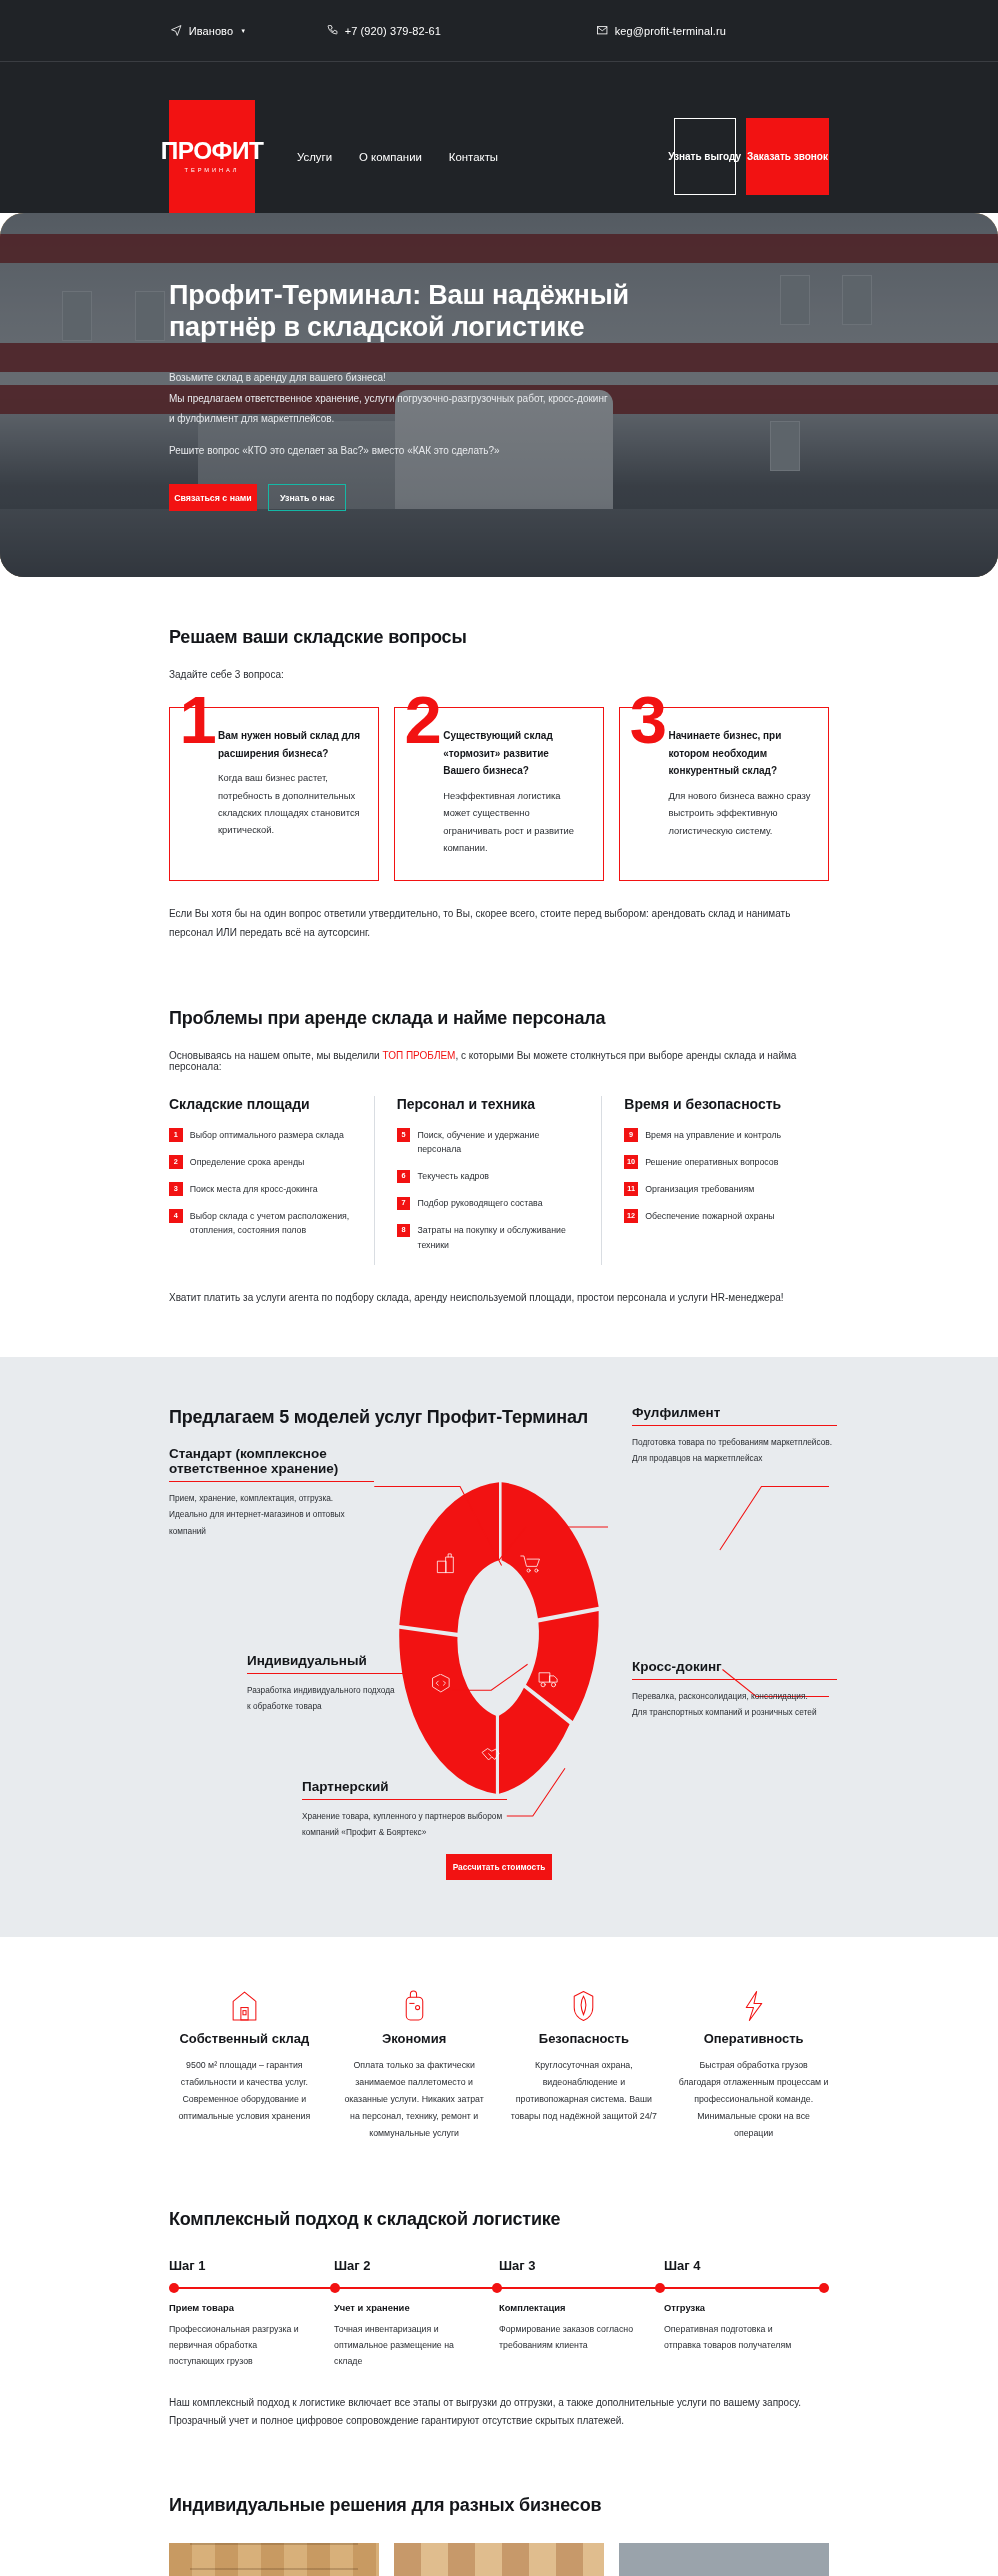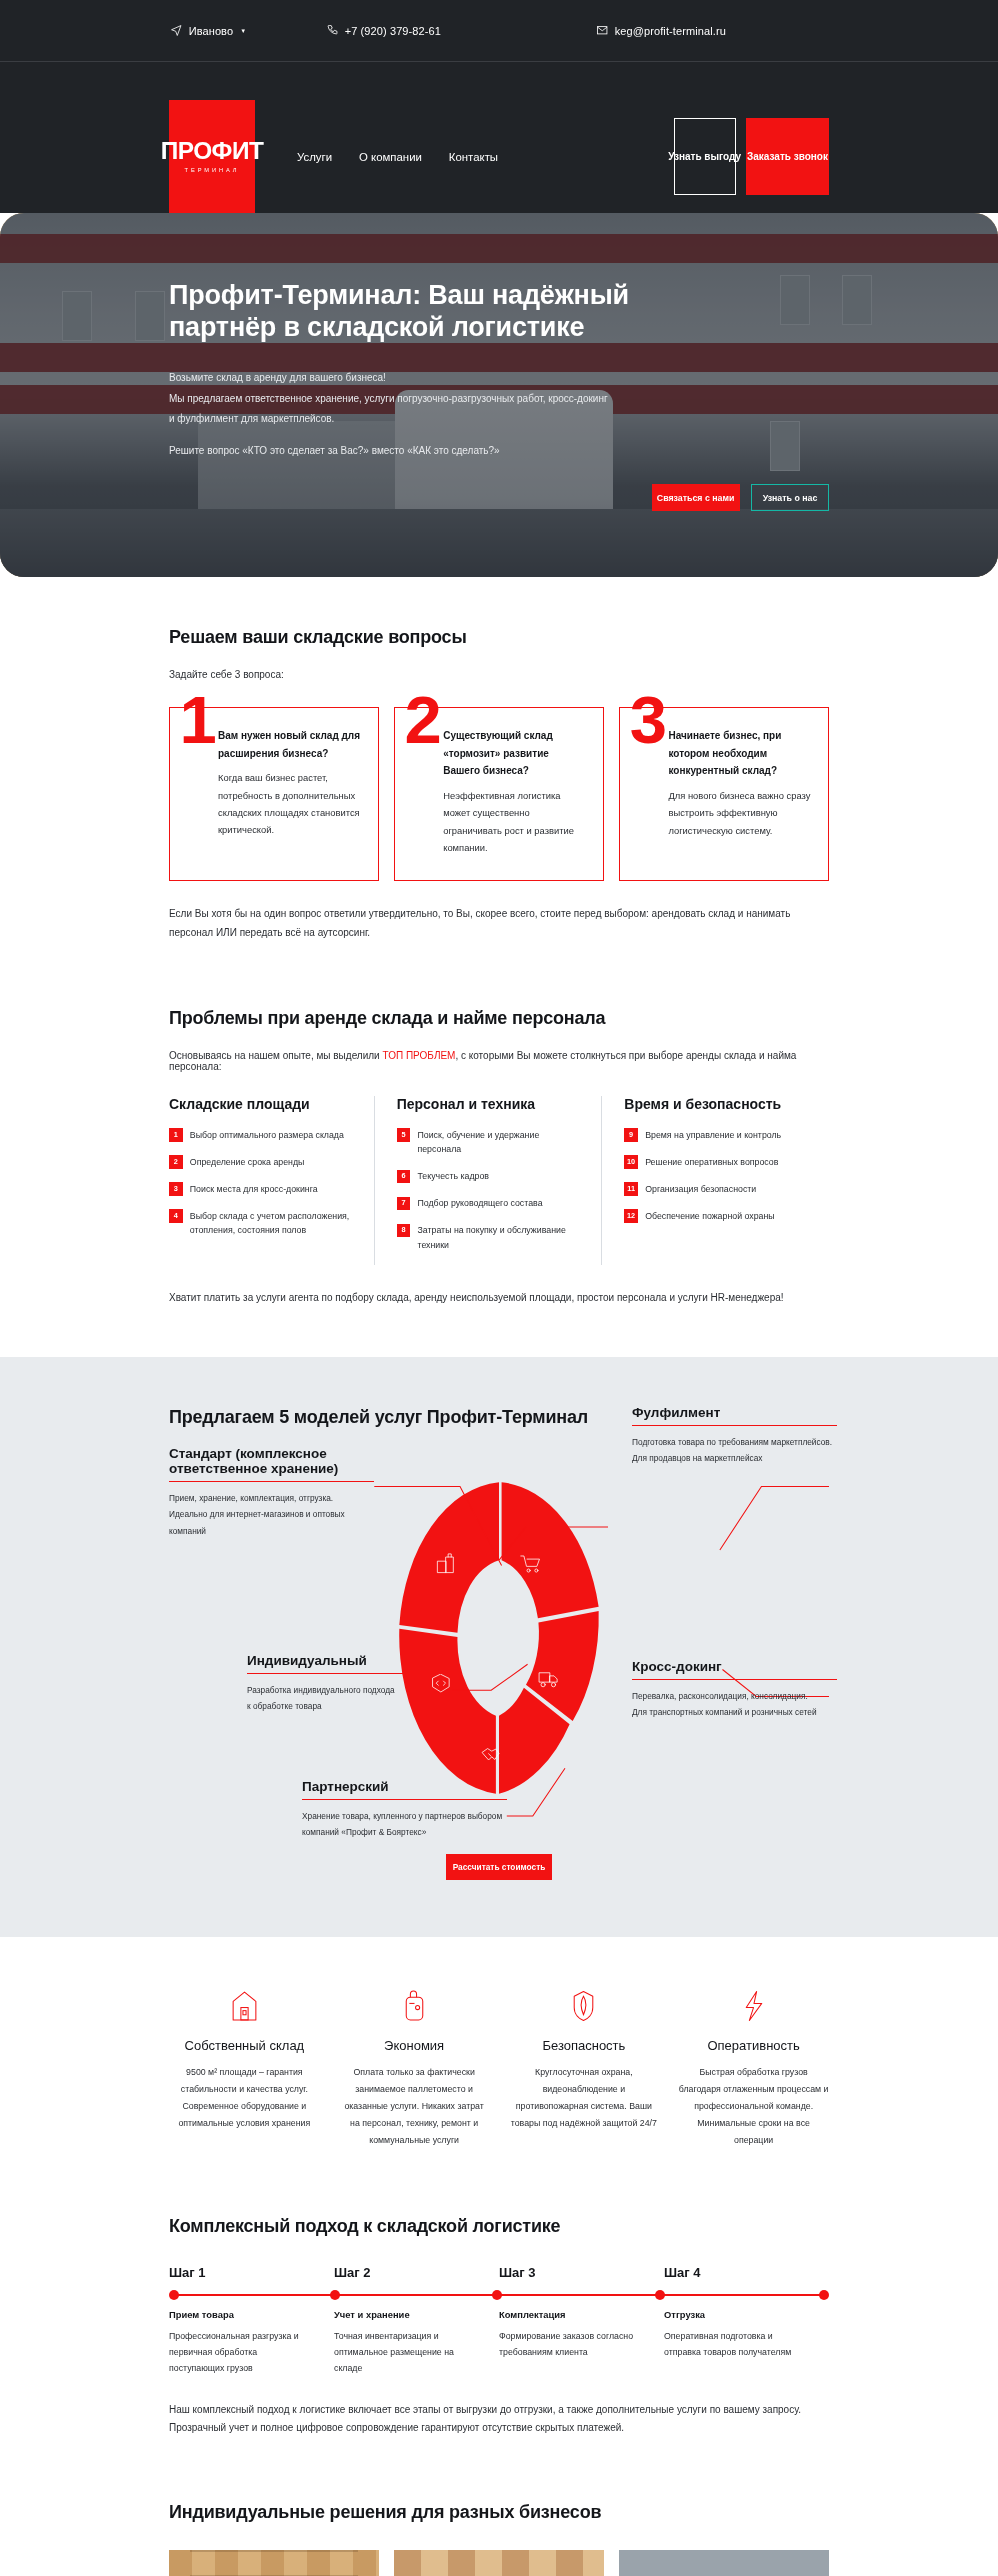--- a/index.html
+++ b/index.html
@@ -60,21 +60,21 @@
     border-radius:13.5px 13.5px 3.1px 3.1px;
   }
   .hero-bg .truck:after { content:""; position:absolute; left:21px; right:21px; bottom:-6.2px; height:21px; background:#32363c; border-radius:4.2px; }
   .hero-bg .trailer { position:absolute; left:198px; bottom:0; width:208px; height:156px; background:linear-gradient(180deg,#b9bfc6,#7e848c); }
   .hero-bg .road { position:absolute; left:0; right:0; bottom:0; height:68px; background:linear-gradient(180deg,#6d737c,#4c515a); }
   .hero-overlay { position:absolute; inset:0; background:rgba(28,32,38,.55); }
   .hero-inner { position:relative; height:100%; display:flex; flex-direction:column; justify-content:center; }
   .hero h1 { color:#fff; font-size:27px; line-height:1.22; font-weight:700; max-width:510px; letter-spacing:-0.2px; }
   .hero-lede { margin-top:24px; color:#e8eaed; font-size:10px; line-height:2.05; max-width:468px; }
   .hero-q { margin-top:15.6px; color:#e8eaed; font-size:10px; }
-  .hero-btns { margin-top:28px; display:flex; gap:11.4px;justify-content:flex-end; }
+  .hero-btns { margin-top:28px; display:flex; gap:11.4px; }
   .btn-hero-red { background:#f21212; color:#fff; width:88px; height:27px; font-size:8.8px; }
   .btn-hero-out { border:1px solid #14b8a6; color:#fff; background:transparent; width:78px; height:27px; font-size:8.8px; }
 
   
   .section { padding:50px 0; }
   .sec-title { font-size:18px; font-weight:700; letter-spacing:-0.2px; color:#14161a; }
   .sec-sub { margin-top:21px; font-size:10px; color:#2b2e33; }
   .sec-note { margin-top:24px; font-size:10px; line-height:1.85; color:#2b2e33; }
   .accent { color:#f21212; }
 
@@ -109,21 +109,21 @@
   .lb-partner { left:133px; top:333px; }
   .calc-btn-row { margin-top:13.5px; display:flex; justify-content:center; }
   .btn-calc { background:#f21212; color:#fff; width:106px; height:26px; font-size:8.3px; }
 
   
   .features { padding:48px 0 46px; }
   .feat-grid { display:flex; gap:19px; }
   .feat { flex:1; text-align:center; }
   .feat-ico { height:37px; display:flex; align-items:flex-end; justify-content:center; }
   .feat-ico svg { width:29px; height:32px; stroke:#f21212; fill:none; stroke-width:2; }
-  .feat h3 { margin-top:16px; font-size:13px; font-weight:400; color:#14161a; }
+  .feat h3 { margin-top:9px; font-size:13px; font-weight:700; color:#14161a; }
   .feat p { margin-top:10.4px; font-size:8.8px; line-height:1.95; color:#2b2e33; }
 
   
   .steps { padding:21px 0 47px; }
   .timeline { margin-top:28px; position:relative; }
   .tl-heads { display:flex; }
   .tl-heads div { flex:1; font-size:13px; font-weight:700; color:#14161a; }
   .tl-line { position:relative; height:13.5px; margin-top:8.3px; }
   .tl-rail { position:absolute; left:3.1px; right:3.1px; top:5.2px; height:2.6px; background:#f21212; }
   .tl-dot { position:absolute; top:1.6px; width:10px; height:10px; border-radius:50%; background:#f21212; }
@@ -316,21 +316,21 @@
             <li>
                 <span class="pnum">9</span>
                 <span>Время на управление и контроль</span>
               </li>
             <li>
                 <span class="pnum">10</span>
                 <span>Решение оперативных вопросов</span>
               </li>
             <li>
                 <span class="pnum">11</span>
-                <span>Организация безопасности</span>
+                <span>Организация требованиям</span>
               </li>
             <li>
                 <span class="pnum">12</span>
                 <span>Обеспечение пожарной охраны</span>
               </li>
           </ul>
         </div>
       </div>
       <p class="sec-note">Хватит платить за услуги агента по подбору склада, аренду неиспользуемой площади, простои персонала и услуги HR-менеджера!</p>
     </div>

